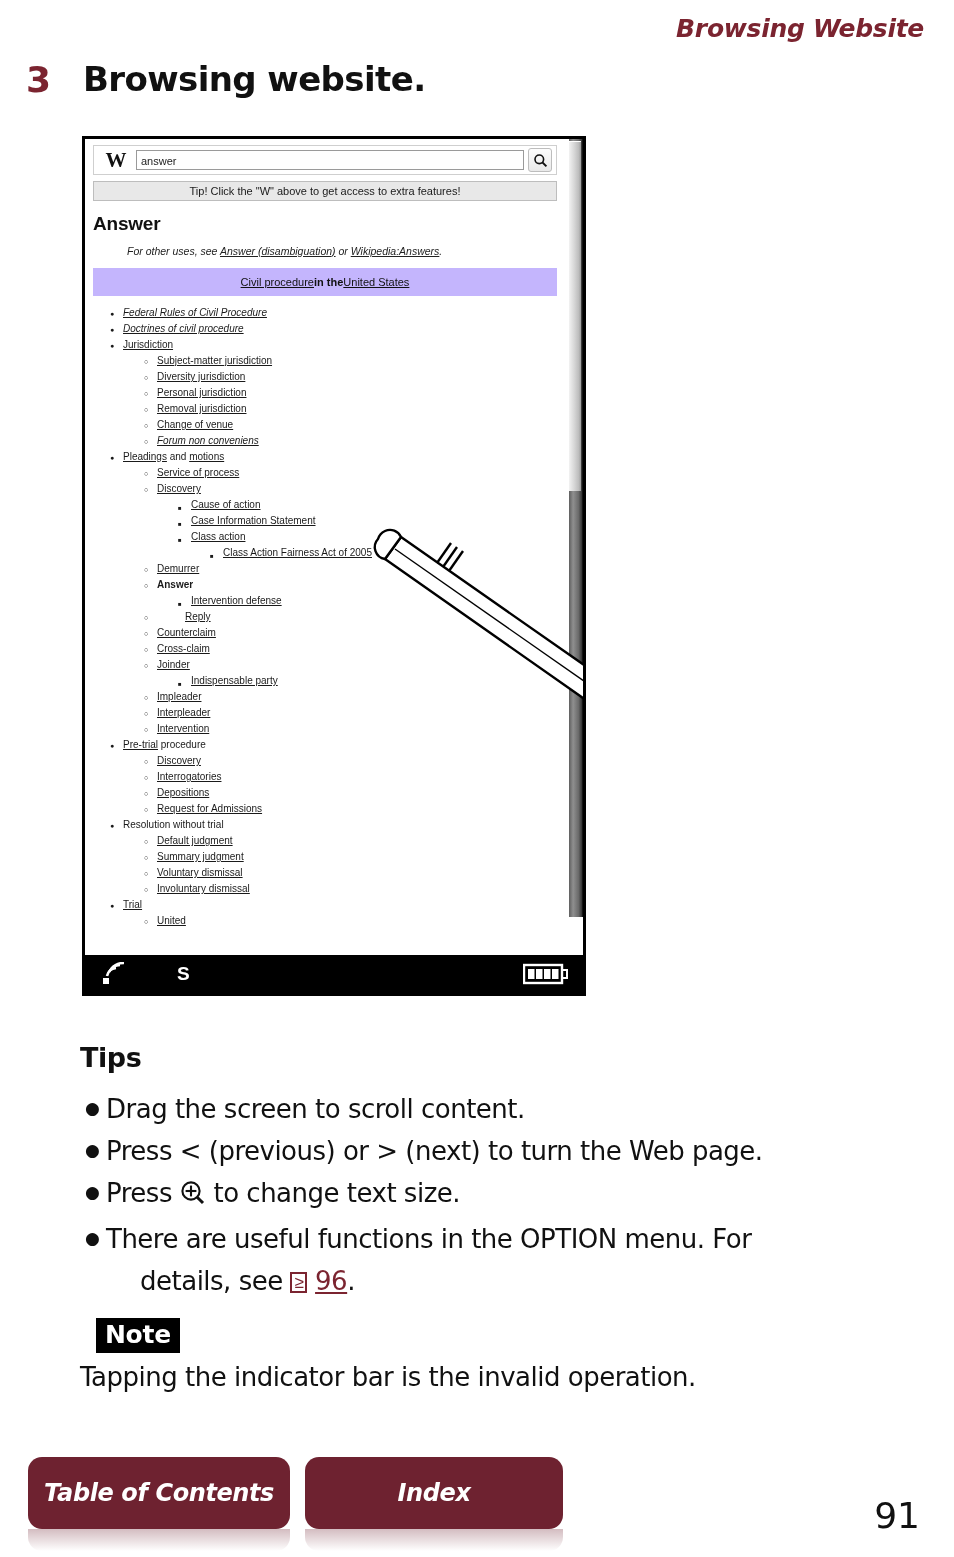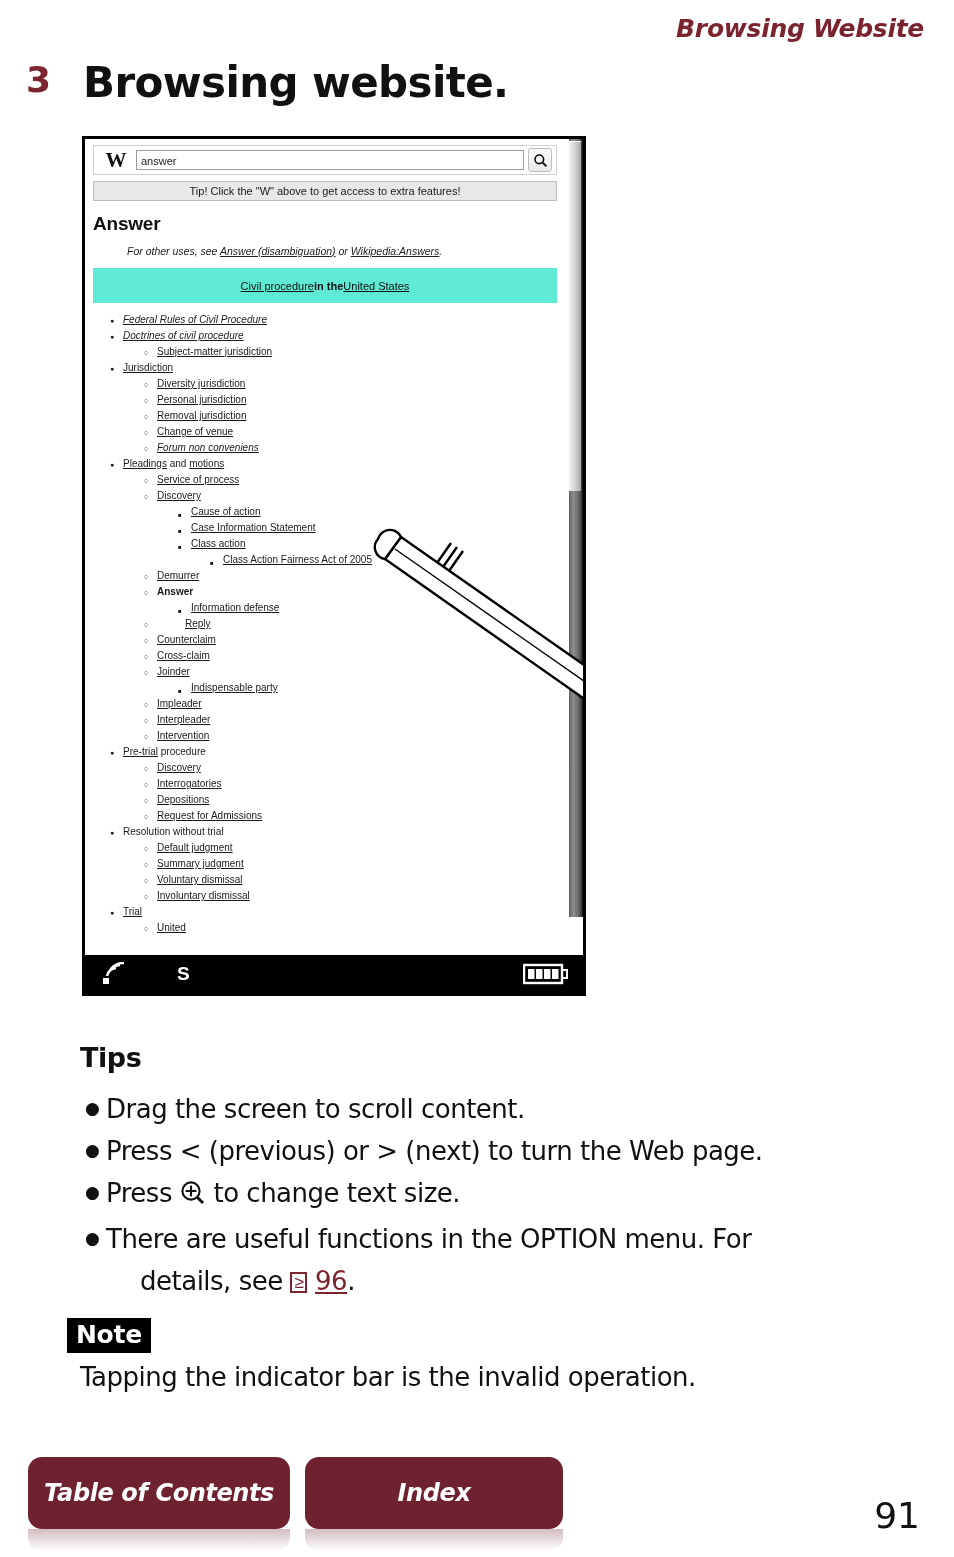--- a/index.html
+++ b/index.html
@@ -25,21 +25,21 @@
 
   
   #step-block { position:absolute; top:62px; left:26px; display:flex; align-items:flex-start; }
   #step-number {
     font-family:"DejaVu Sans", sans-serif;
     font-weight:bold; font-size:36px; color:#7B2430; line-height:1;
     width:45px;
   }
   #step-title {
     font-family:"DejaVu Sans", sans-serif;
-    font-weight:bold; font-size:42px; color:#111; line-height:1;
+    font-weight:bold; font-size:34px; color:#111; line-height:1;
     letter-spacing:-0.6px;
     margin-left:12px;
   }
 
   
   #device {
     position:absolute; left:82px; top:136px;
     width:504px; height:860px;
     border:3px solid #000;
     background:#fff;
@@ -108,22 +108,22 @@
   }
   #disambig {
     margin-top:10px; margin-left:34px;
     font-size:10.5px; font-style:italic; color:#222;
     font-family:"Liberation Sans", sans-serif;
   }
   #disambig .lk { text-decoration:underline; }
 
   #infobox-head {
     margin-top:11px;
-    background:#5eead4;
-    height:35px;
+    background:#c4b5fd;
+    height:28px;
     display:flex; align-items:center; justify-content:center;
     font-size:11px; color:#111; font-weight:bold;
     font-family:"Liberation Sans", sans-serif;
   }
   #infobox-head .lk { text-decoration:underline; font-weight:normal; }
 
   
   #scrollbar {
     position:absolute; right:0; top:0; bottom:38px; width:18px;
     background:linear-gradient(to right,#ffffff 0%,#ffffff 20%,#5e5e5e 22%,#8f8f8f 45%,#6a6a6a 75%,#3a3a3a 92%,#000 100%);
@@ -172,21 +172,21 @@
     display:inline-block; border:2px solid #7B2430; color:#7B2430;
     font-size:17px; line-height:17px; padding:0 2px; vertical-align:2px;
     font-family:"Liberation Sans", sans-serif;
   }
   .magicon {
     display:inline-block; vertical-align:-4px;
   }
 
   
   #note-badge {
-    position:absolute; left:67px; top:1318px;
+    position:absolute; left:96px; top:1318px;
     background:#000; color:#fff;
     font-family:"DejaVu Sans", sans-serif;
     font-weight:bold; font-size:25px;
     padding:2px 9px 4px 9px;
     letter-spacing:-0.3px;
   }
   #note-text {
     position:absolute; left:80px; top:1362px;
     font-family:"DejaVu Sans", sans-serif;
     font-size:26px; color:#111; letter-spacing:-0.5px;
@@ -253,37 +253,37 @@
 
       <div id="infobox-head">
         <span class="lk">Civil procedure</span>
           <span> in the </span>
           <span class="lk">United States</span>
       </div>
 
       <div id="outline-root">
           <div style="position: relative; padding-left: 30px; line-height: 16px; font-size: 10px; color: rgb(26, 26, 26); margin-top: 9px;"><span style="position: absolute; left: 17px; font-size: 7px; top: 1px;">●</span><span style="text-decoration: underline; font-style: italic;">Federal Rules of Civil Procedure</span></div>
           <div style="position: relative; padding-left: 30px; line-height: 16px; font-size: 10px; color: rgb(26, 26, 26);"><span style="position: absolute; left: 17px; font-size: 7px; top: 1px;">●</span><span style="text-decoration: underline; font-style: italic;">Doctrines of civil procedure</span></div>
+          <div style="position: relative; padding-left: 30px; line-height: 16px; font-size: 10px; color: rgb(26, 26, 26);"><span style="position: absolute; left: 17px; font-size: 7px; top: 1px;">●</span><span style="text-decoration: underline;">Jurisdiction</span></div>
           <div style="position: relative; padding-left: 64px; line-height: 16px; font-size: 10px; color: rgb(26, 26, 26);"><span style="position: absolute; left: 51px; font-size: 7px; top: 1px;">○</span><span style="text-decoration: underline;">Subject-matter jurisdiction</span></div>
-          <div style="position: relative; padding-left: 30px; line-height: 16px; font-size: 10px; color: rgb(26, 26, 26);"><span style="position: absolute; left: 17px; font-size: 7px; top: 1px;">●</span><span style="text-decoration: underline;">Jurisdiction</span></div>
           <div style="position: relative; padding-left: 64px; line-height: 16px; font-size: 10px; color: rgb(26, 26, 26);"><span style="position: absolute; left: 51px; font-size: 7px; top: 1px;">○</span><span style="text-decoration: underline;">Diversity jurisdiction</span></div>
           <div style="position: relative; padding-left: 64px; line-height: 16px; font-size: 10px; color: rgb(26, 26, 26);"><span style="position: absolute; left: 51px; font-size: 7px; top: 1px;">○</span><span style="text-decoration: underline;">Personal jurisdiction</span></div>
           <div style="position: relative; padding-left: 64px; line-height: 16px; font-size: 10px; color: rgb(26, 26, 26);"><span style="position: absolute; left: 51px; font-size: 7px; top: 1px;">○</span><span style="text-decoration: underline;">Removal jurisdiction</span></div>
           <div style="position: relative; padding-left: 64px; line-height: 16px; font-size: 10px; color: rgb(26, 26, 26);"><span style="position: absolute; left: 51px; font-size: 7px; top: 1px;">○</span><span style="text-decoration: underline;">Change of venue</span></div>
           <div style="position: relative; padding-left: 64px; line-height: 16px; font-size: 10px; color: rgb(26, 26, 26);"><span style="position: absolute; left: 51px; font-size: 7px; top: 1px;">○</span><span style="text-decoration: underline; font-style: italic;">Forum non conveniens</span></div>
           <div style="position: relative; padding-left: 30px; line-height: 16px; font-size: 10px; color: rgb(26, 26, 26);"><span style="position: absolute; left: 17px; font-size: 7px; top: 1px;">●</span><span><span style="text-decoration: underline;">Pleadings</span> <span>and</span> <span style="text-decoration: underline;">motions</span></span></div>
           <div style="position: relative; padding-left: 64px; line-height: 16px; font-size: 10px; color: rgb(26, 26, 26);"><span style="position: absolute; left: 51px; font-size: 7px; top: 1px;">○</span><span style="text-decoration: underline;">Service of process</span></div>
           <div style="position: relative; padding-left: 64px; line-height: 16px; font-size: 10px; color: rgb(26, 26, 26);"><span style="position: absolute; left: 51px; font-size: 7px; top: 1px;">○</span><span style="text-decoration: underline;">Discovery</span></div>
           <div style="position: relative; padding-left: 98px; line-height: 16px; font-size: 10px; color: rgb(26, 26, 26);"><span style="position: absolute; left: 85px; font-size: 6px; top: 3px;">■</span><span style="text-decoration: underline;">Cause of action</span></div>
           <div style="position: relative; padding-left: 98px; line-height: 16px; font-size: 10px; color: rgb(26, 26, 26);"><span style="position: absolute; left: 85px; font-size: 6px; top: 3px;">■</span><span style="text-decoration: underline;">Case Information Statement</span></div>
           <div style="position: relative; padding-left: 98px; line-height: 16px; font-size: 10px; color: rgb(26, 26, 26);"><span style="position: absolute; left: 85px; font-size: 6px; top: 3px;">■</span><span style="text-decoration: underline;">Class action</span></div>
           <div style="position: relative; padding-left: 130px; line-height: 16px; font-size: 10px; color: rgb(26, 26, 26);"><span style="position: absolute; left: 117px; font-size: 6px; top: 3px;">■</span><span style="text-decoration: underline;">Class Action Fairness Act of 2005</span></div>
           <div style="position: relative; padding-left: 64px; line-height: 16px; font-size: 10px; color: rgb(26, 26, 26);"><span style="position: absolute; left: 51px; font-size: 7px; top: 1px;">○</span><span style="text-decoration: underline;">Demurrer</span></div>
           <div style="position: relative; padding-left: 64px; line-height: 16px; font-size: 10px; color: rgb(26, 26, 26);"><span style="position: absolute; left: 51px; font-size: 7px; top: 1px;">○</span><span style="font-weight: bold;">Answer</span></div>
-          <div style="position: relative; padding-left: 98px; line-height: 16px; font-size: 10px; color: rgb(26, 26, 26);"><span style="position: absolute; left: 85px; font-size: 6px; top: 3px;">■</span><span style="text-decoration: underline;">Information defense</span></div>
+          <div style="position: relative; padding-left: 98px; line-height: 16px; font-size: 10px; color: rgb(26, 26, 26);"><span style="position: absolute; left: 85px; font-size: 6px; top: 3px;">■</span><span style="text-decoration: underline;">Intervention defense</span></div>
           <div style="position: relative; padding-left: 64px; line-height: 16px; font-size: 10px; color: rgb(26, 26, 26);"><span style="position: absolute; left: 51px; font-size: 7px; top: 1px;">○</span><span style="text-decoration: underline; margin-left: 28px;">Reply</span></div>
           <div style="position: relative; padding-left: 64px; line-height: 16px; font-size: 10px; color: rgb(26, 26, 26);"><span style="position: absolute; left: 51px; font-size: 7px; top: 1px;">○</span><span style="text-decoration: underline;">Counterclaim</span></div>
           <div style="position: relative; padding-left: 64px; line-height: 16px; font-size: 10px; color: rgb(26, 26, 26);"><span style="position: absolute; left: 51px; font-size: 7px; top: 1px;">○</span><span style="text-decoration: underline;">Cross-claim</span></div>
           <div style="position: relative; padding-left: 64px; line-height: 16px; font-size: 10px; color: rgb(26, 26, 26);"><span style="position: absolute; left: 51px; font-size: 7px; top: 1px;">○</span><span style="text-decoration: underline;">Joinder</span></div>
           <div style="position: relative; padding-left: 98px; line-height: 16px; font-size: 10px; color: rgb(26, 26, 26);"><span style="position: absolute; left: 85px; font-size: 6px; top: 3px;">■</span><span style="text-decoration: underline;">Indispensable party</span></div>
           <div style="position: relative; padding-left: 64px; line-height: 16px; font-size: 10px; color: rgb(26, 26, 26);"><span style="position: absolute; left: 51px; font-size: 7px; top: 1px;">○</span><span style="text-decoration: underline;">Impleader</span></div>
           <div style="position: relative; padding-left: 64px; line-height: 16px; font-size: 10px; color: rgb(26, 26, 26);"><span style="position: absolute; left: 51px; font-size: 7px; top: 1px;">○</span><span style="text-decoration: underline;">Interpleader</span></div>
           <div style="position: relative; padding-left: 64px; line-height: 16px; font-size: 10px; color: rgb(26, 26, 26);"><span style="position: absolute; left: 51px; font-size: 7px; top: 1px;">○</span><span style="text-decoration: underline;">Intervention</span></div>
           <div style="position: relative; padding-left: 30px; line-height: 16px; font-size: 10px; color: rgb(26, 26, 26);"><span style="position: absolute; left: 17px; font-size: 7px; top: 1px;">●</span><span><span style="text-decoration: underline;">Pre-trial</span> <span>procedure</span></span></div>
           <div style="position: relative; padding-left: 64px; line-height: 16px; font-size: 10px; color: rgb(26, 26, 26);"><span style="position: absolute; left: 51px; font-size: 7px; top: 1px;">○</span><span style="text-decoration: underline;">Discovery</span></div>

